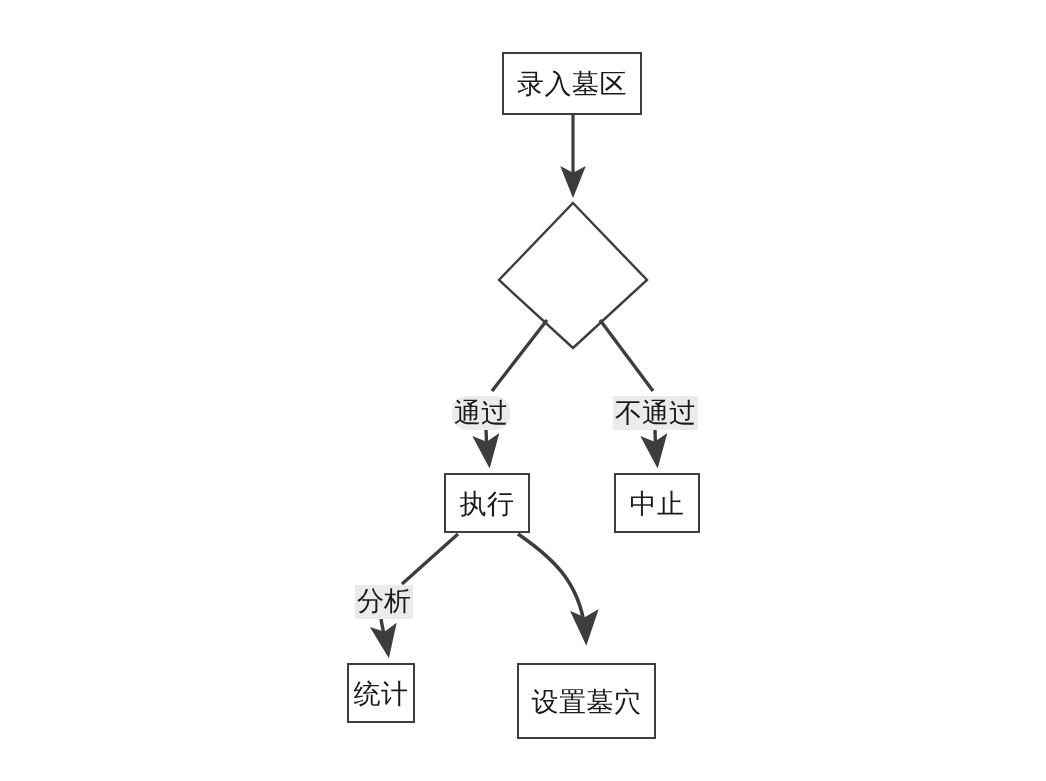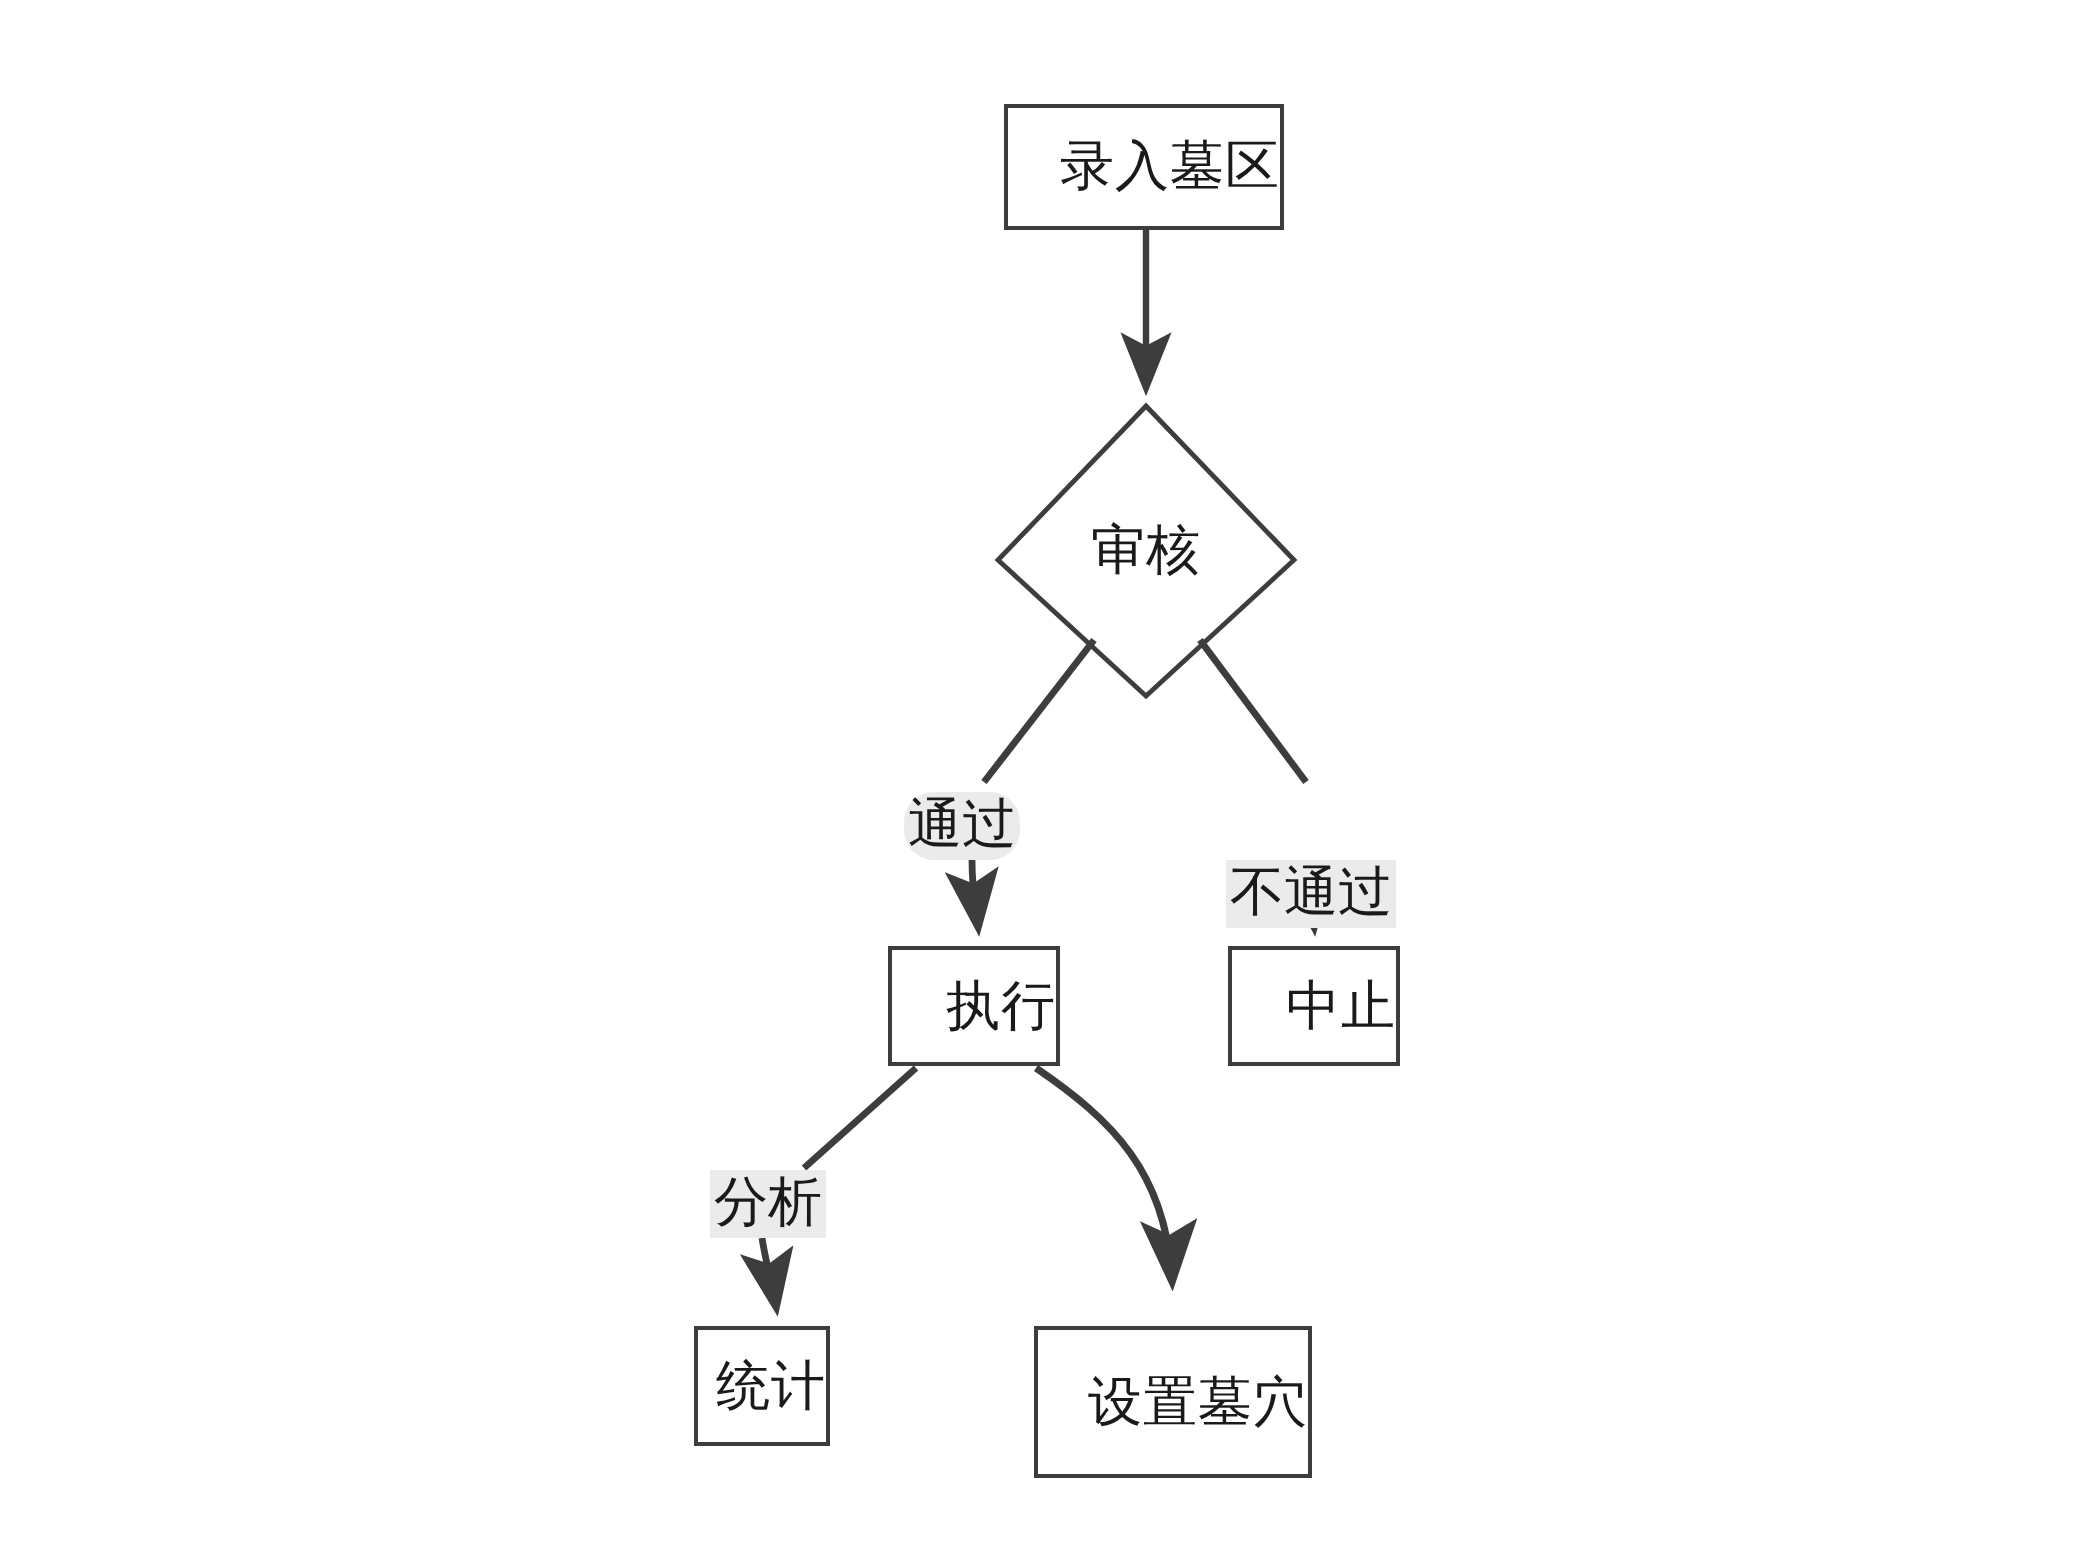--- a/index.html
+++ b/index.html
@@ -24,21 +24,21 @@
     width: 1046px;
     height: 781px;
   }
   .node-box {
     position: absolute;
     box-sizing: border-box;
     background: #ffffff;
     border: 2px solid #3d3d3d;
     display: flex;
     align-items: center;
-    justify-content: flex-end;
+    justify-content: center;
     color: #1a1a1a;
     font-size: 27px;
     line-height: 1;
     letter-spacing: 0.5px;
     white-space: nowrap;
   }
   .node-diamond-wrap {
     position: absolute;
     display: flex;
     align-items: center;
@@ -93,27 +93,24 @@
 
     <path d="M381,619 C383,632 386,641 388,653" fill="none" stroke="#3d3d3d" stroke-width="3.4" marker-end="url(#arrowhead)"></path>
 
     <path d="M518,534 C556,560 583,586 586,640" fill="none" stroke="#3d3d3d" stroke-width="3.6" marker-end="url(#arrowhead)"></path>
   </svg>
 
   <div class="node-box" style="left:502px; top:52px; width:140px; height:63px;">
     <span>录入墓区</span>
   </div>
 
-  <div class="node-diamond-wrap" style="left:499px; top:203px; width:148px; height:145px;">
-    <span class="node-diamond-label">审核</span>
-  </div>
 
   <div class="edge-label" style="left:452px; top:396px;border-radius:15px;">通过</div>
 
-  <div class="edge-label" style="left:613px; top:396px;margin-top:34px;">不通过</div>
+  <div class="edge-label" style="left:613px; top:396px;">不通过</div>
 
   <div class="node-box" style="left:444px; top:473px; width:86px; height:60px;">
     <span>执行</span>
   </div>
 
   <div class="node-box" style="left:614px; top:473px; width:86px; height:60px;">
     <span>中止</span>
   </div>
 
   <div class="edge-label" style="left:355px; top:585px;font-family:Liberation Serif, serif;">分析</div>

